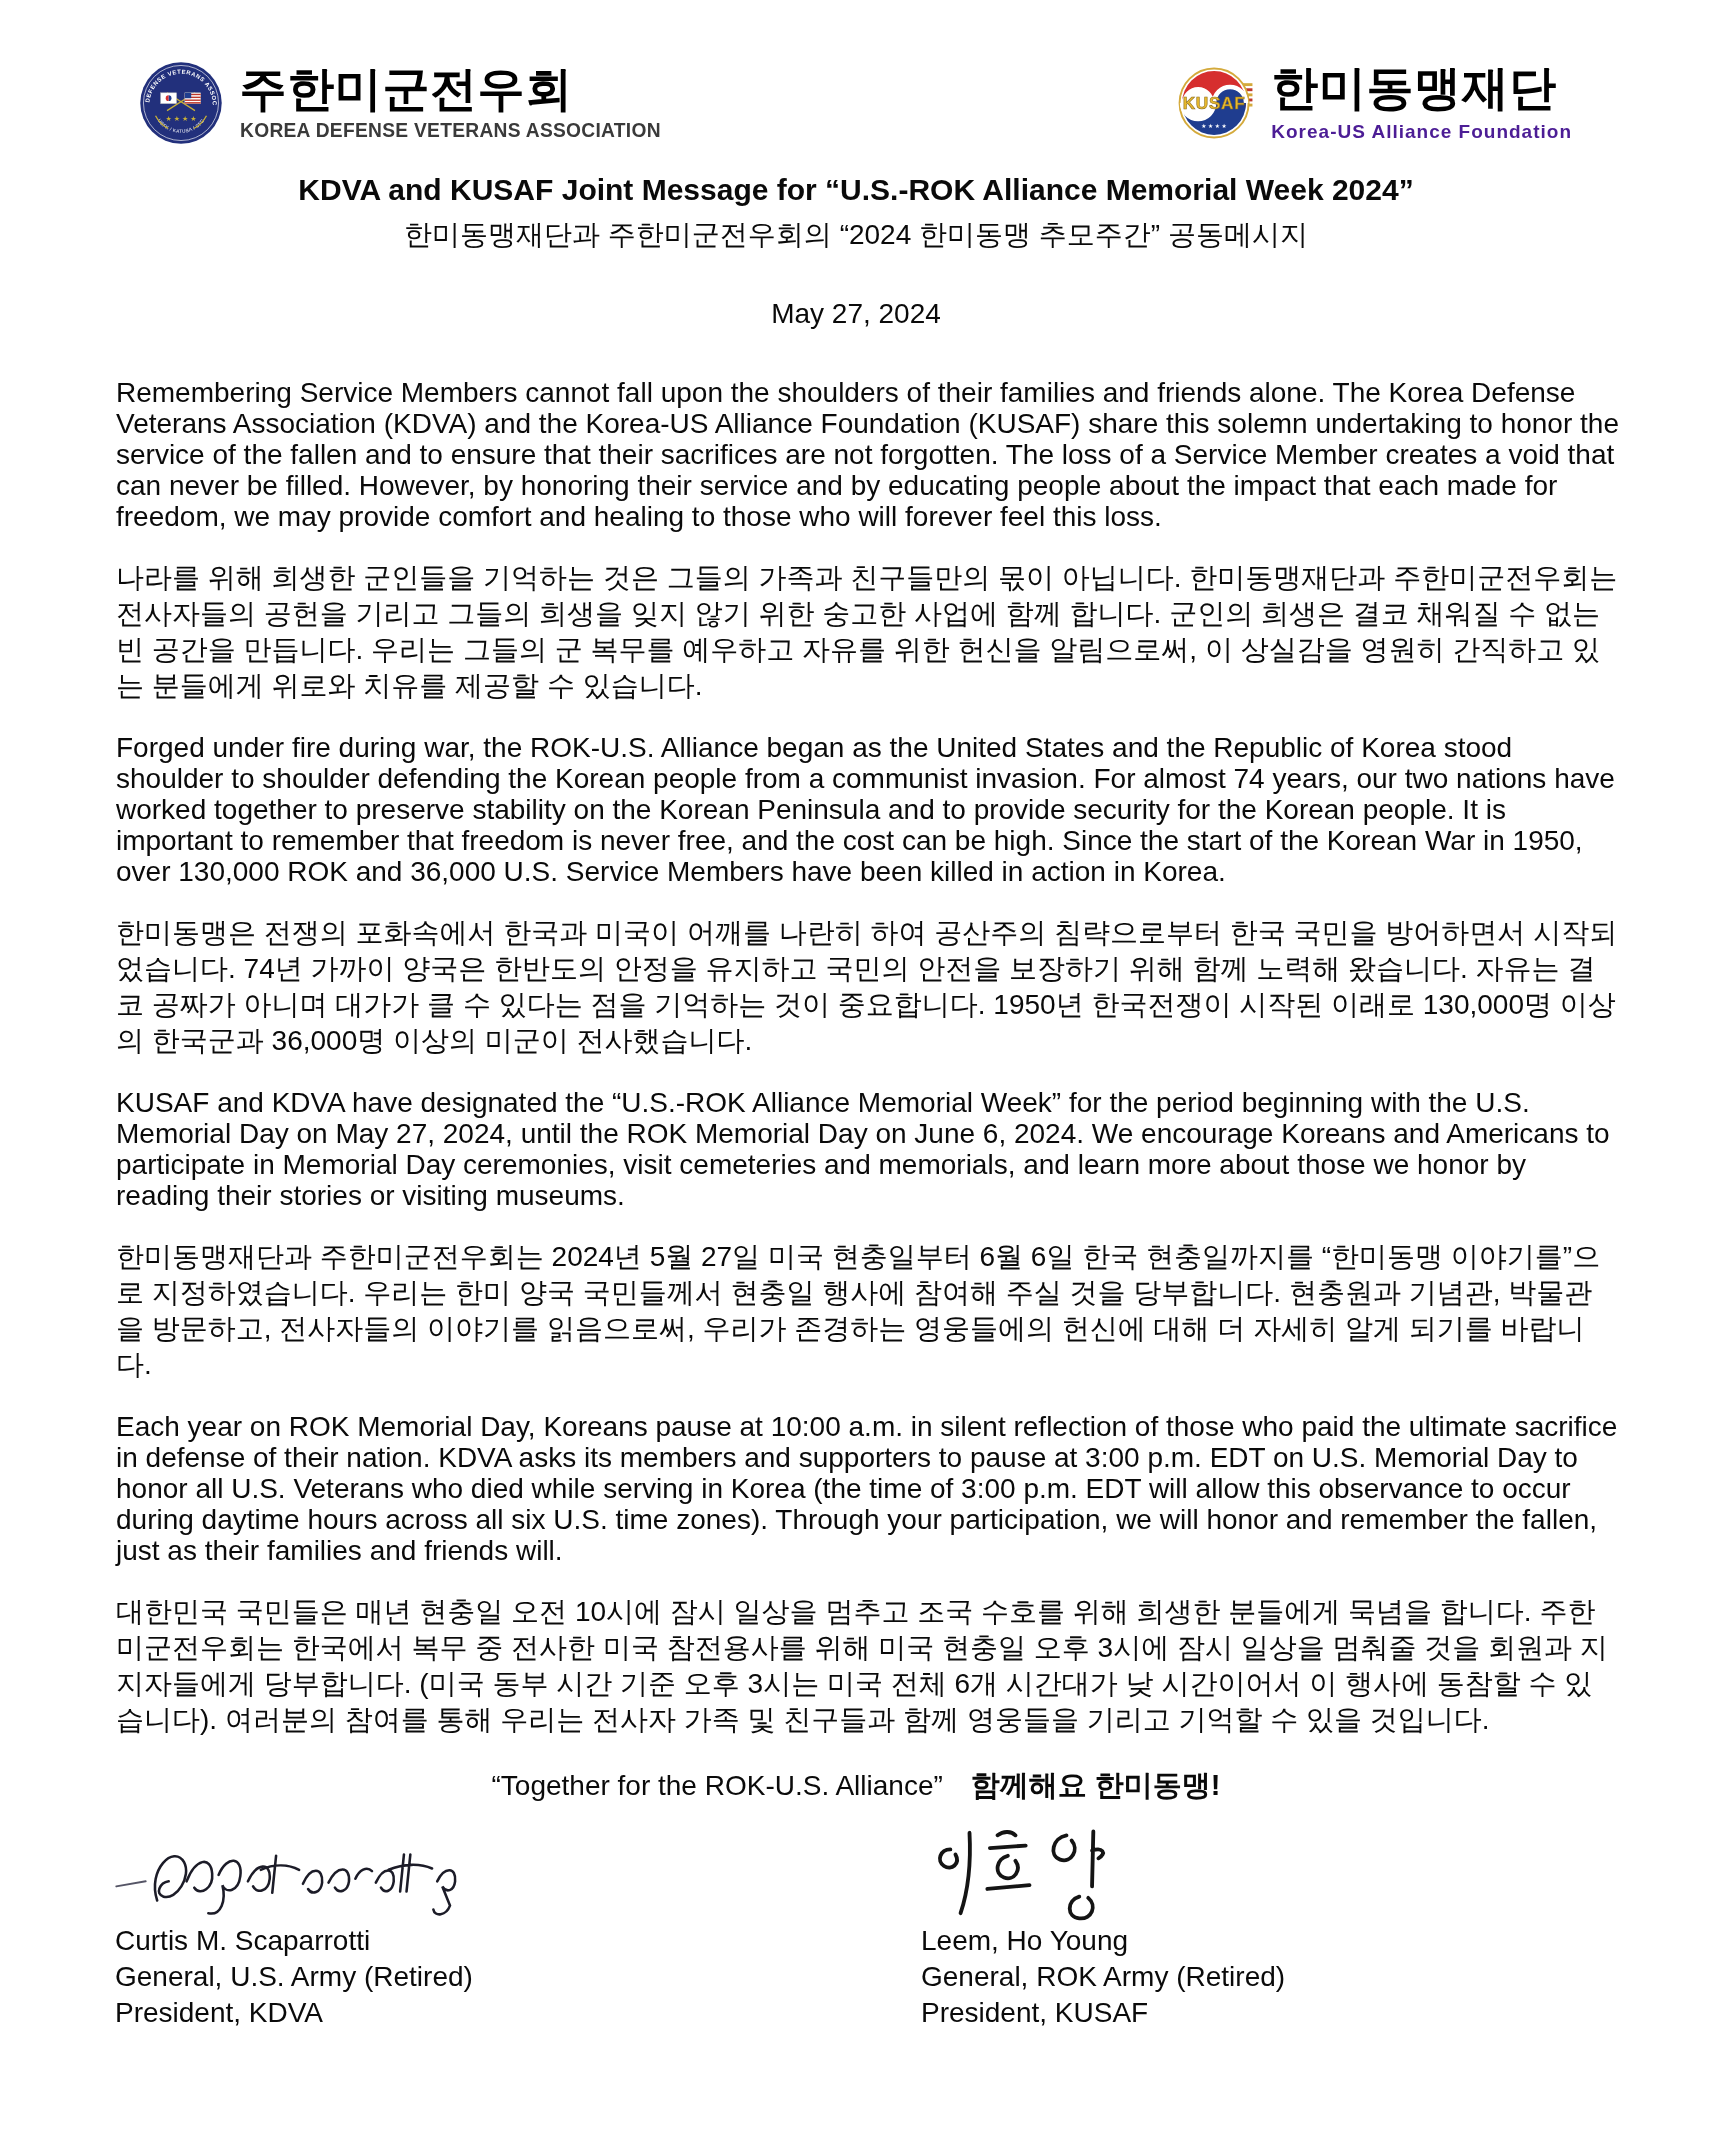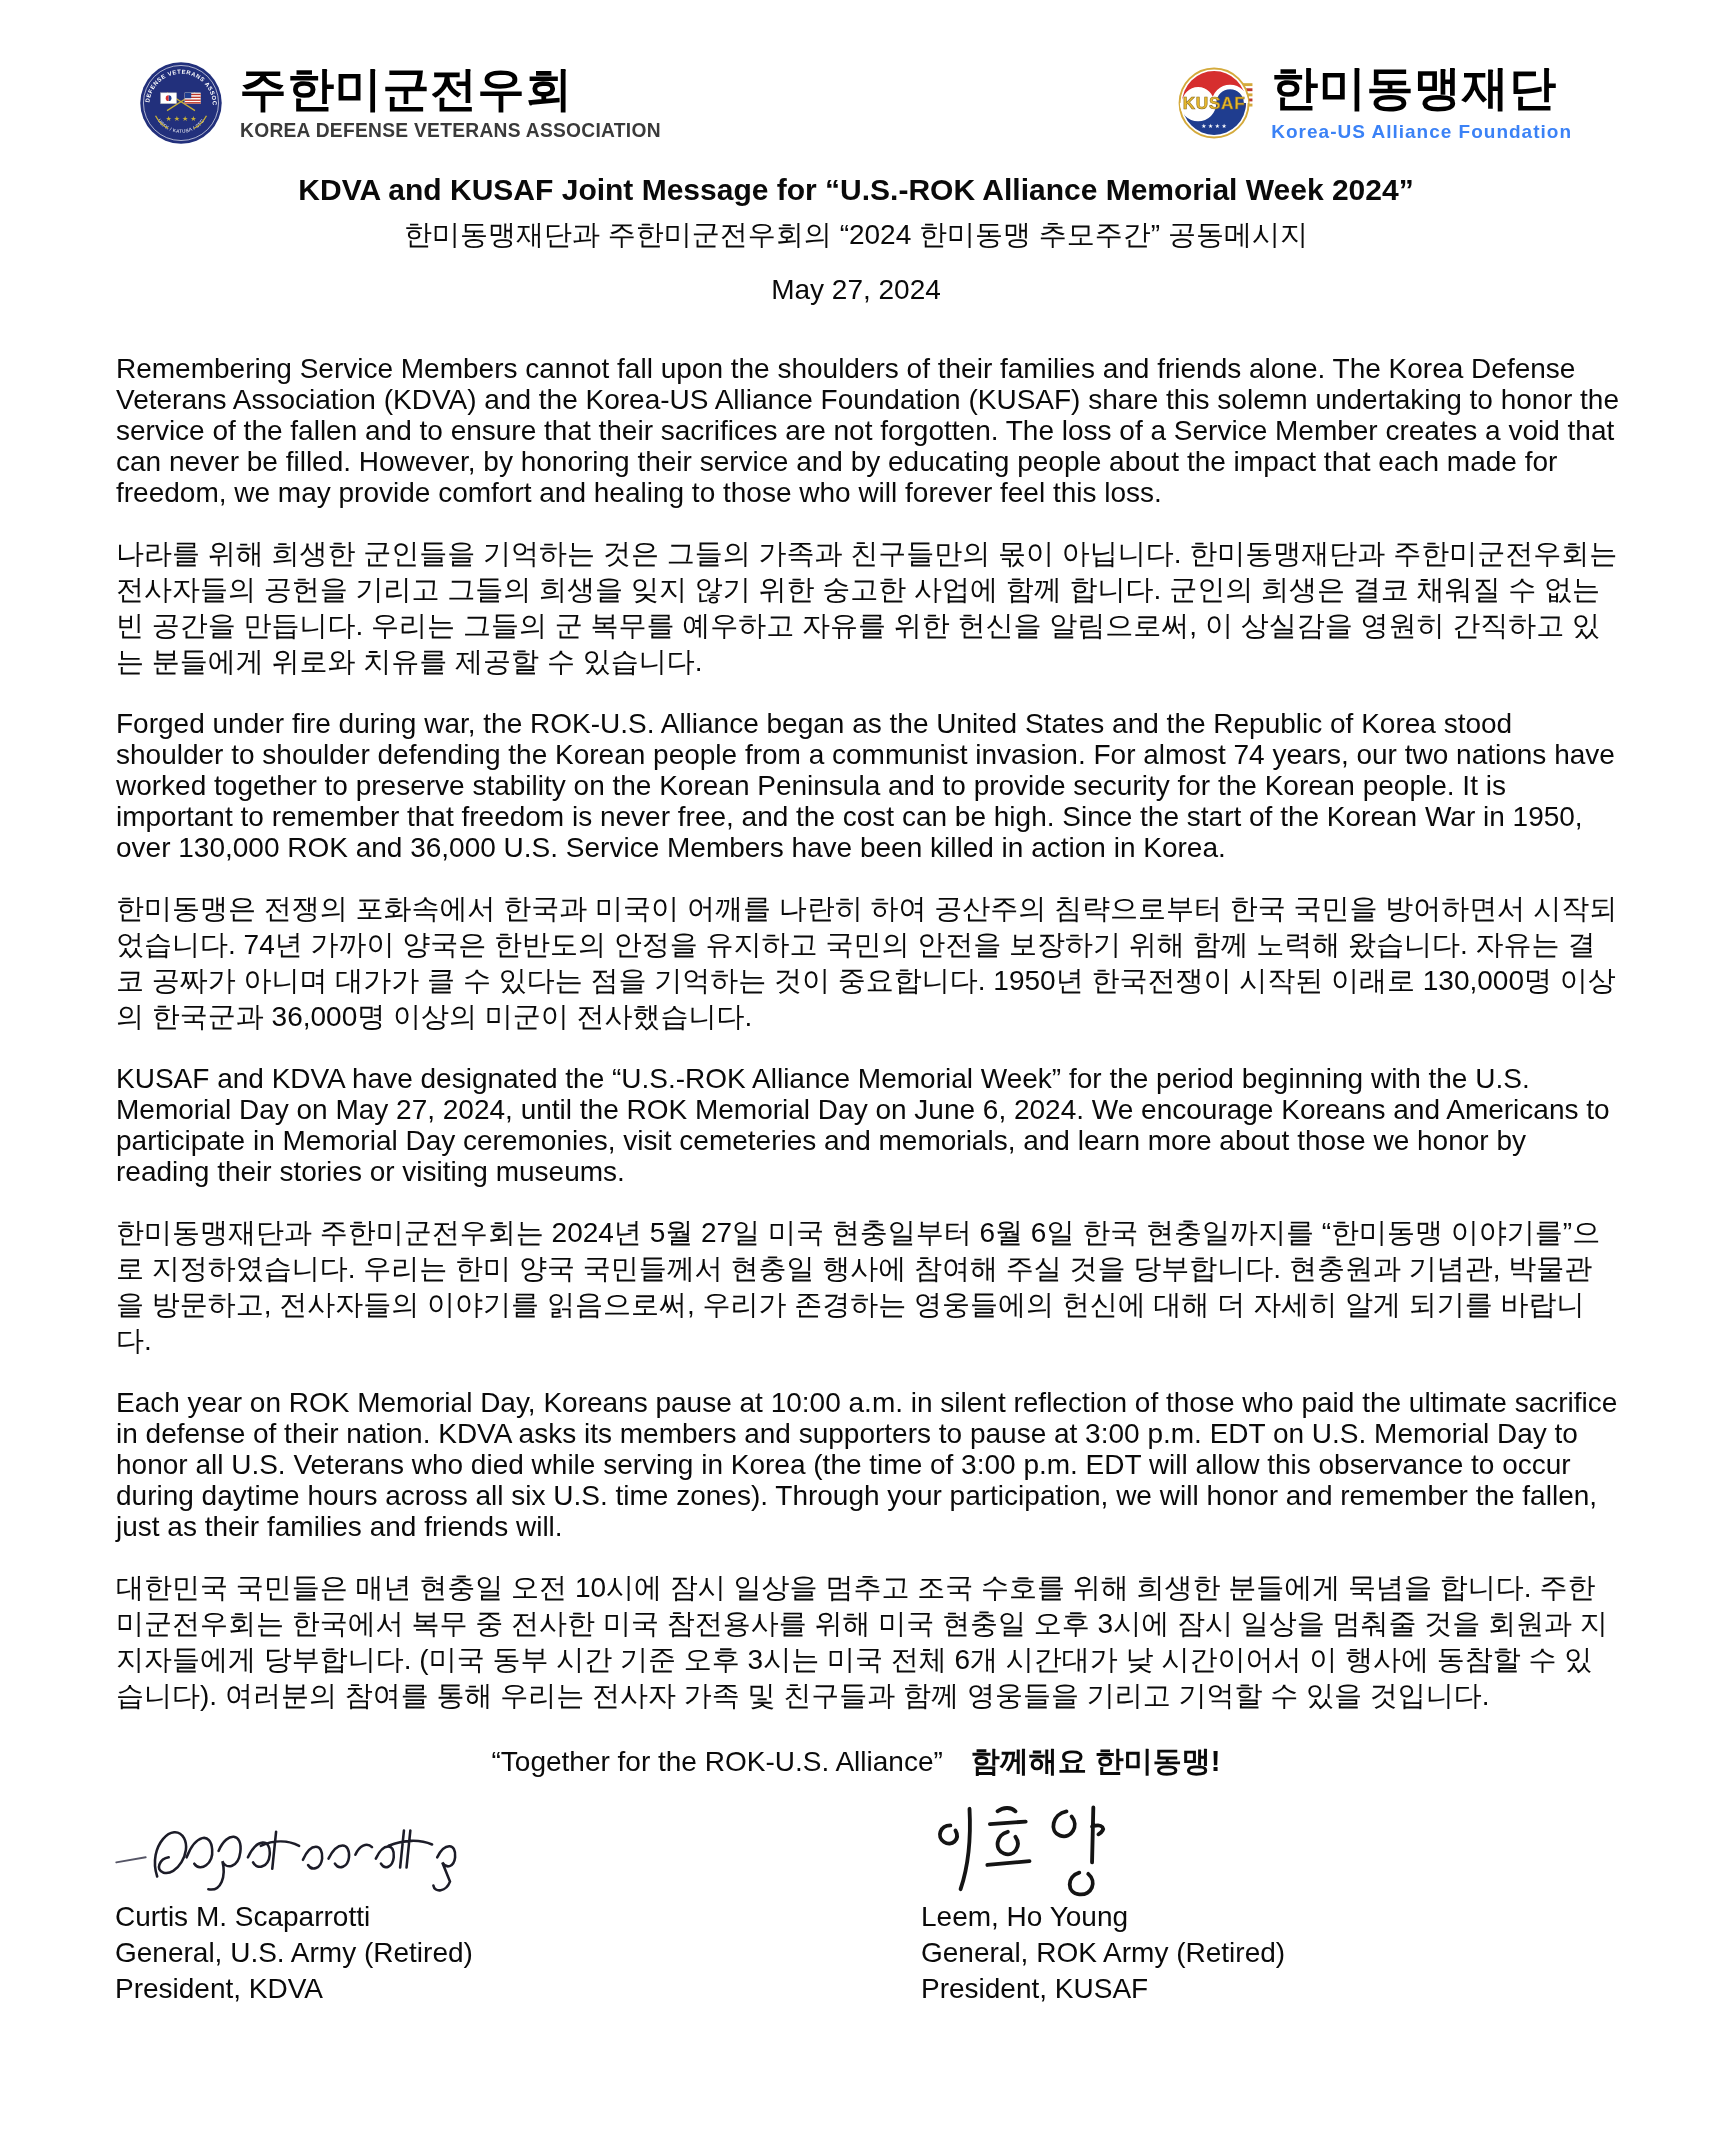--- a/index.html
+++ b/index.html
@@ -22,28 +22,28 @@
   .logo-text { display:flex; flex-direction:column; }
   .logo-kr {
     font-size:47px; font-weight:bold; color:#000000; letter-spacing:0.6px;
     line-height:1.05;
   }
   .logo-en-kdva {
     font-size:20px; font-weight:bold; color:#3a3a3a; letter-spacing:0.3px;
     margin-top:6.4px; transform:scaleX(0.96); transform-origin:left;
   }
   .logo-en-kusaf {
-    font-size:19px; font-weight:600; color:#3b82f6; letter-spacing:1px;
+    font-size:19px; font-weight:600; color:#4c1d95; letter-spacing:1px;
     margin-top:7.7px;
   }
   
   .title-block { text-align:center; margin-top:27px; }
   .doc-title { font-size:30px; font-weight:bold; line-height:1.2; }
   .doc-subtitle { font-size:28px; font-weight:normal; margin-top:10.2px; line-height:1.2; }
-  .doc-date { font-size:28px; margin-top:22px; }
+  .doc-date { font-size:28px; margin-top:46px; }
   
   .body-text { margin:47px 93px 0 116px; }
   .para { font-size:28px; margin-bottom:28px; }
   .para.en { line-height:31px; }
   .para.ko { line-height:36px; }
   
   .closing { text-align:center; font-size:28px; margin-top:11.5px; }
   .closing .ko-bold { font-weight:bold; font-size:29px; margin-left:28px; }
   
   .signatures { display:flex; margin:19px 0 0 115px; }

